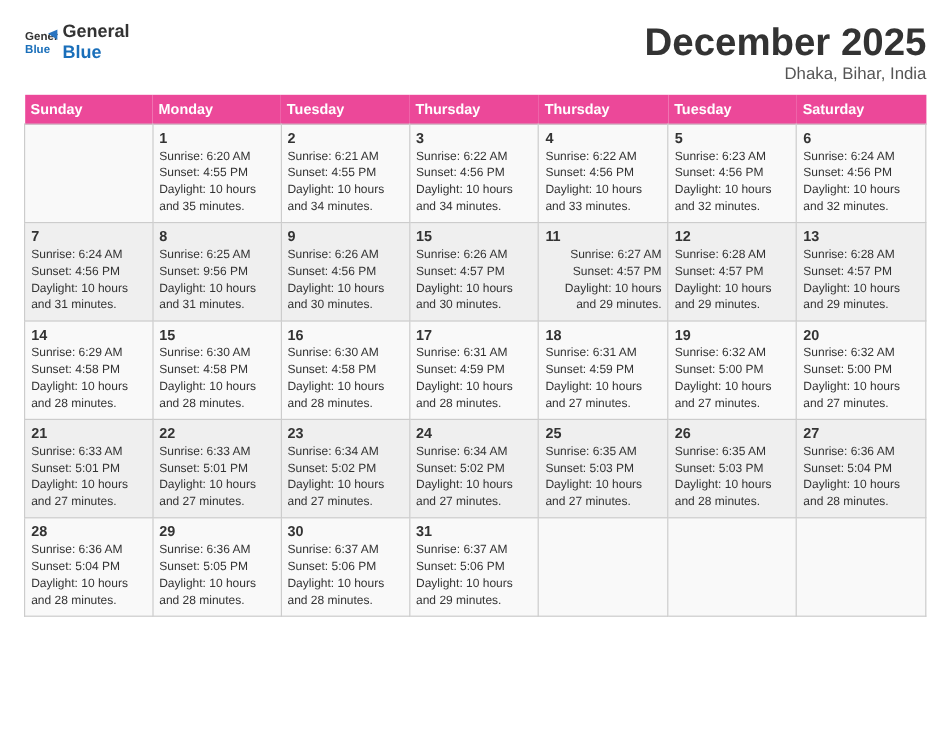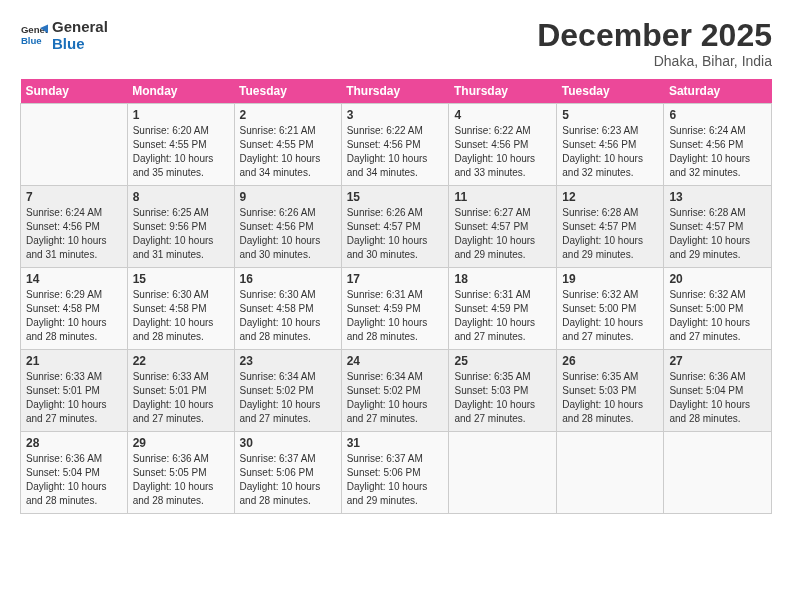--- a/index.html
+++ b/index.html
@@ -191,21 +191,21 @@
           </td>
           <td>
             <span class="day-num">15</span>
             <div class="day-info" style="white-space: pre-line;">Sunrise: 6:26 AM
 Sunset: 4:57 PM
 Daylight: 10 hours
 and 30 minutes.</div>
           </td>
           <td>
             <span class="day-num">11</span>
-            <div class="day-info" style="white-space: pre-line;">Sunrise: 6:27 AM
+            <div class="day-info" style="white-space: pre-line; text-align: right;">Sunrise: 6:27 AM
 Sunset: 4:57 PM
 Daylight: 10 hours
 and 29 minutes.</div>
           </td>
           <td>
             <span class="day-num">12</span>
             <div class="day-info" style="white-space: pre-line;">Sunrise: 6:28 AM
 Sunset: 4:57 PM
 Daylight: 10 hours
 and 29 minutes.</div>

